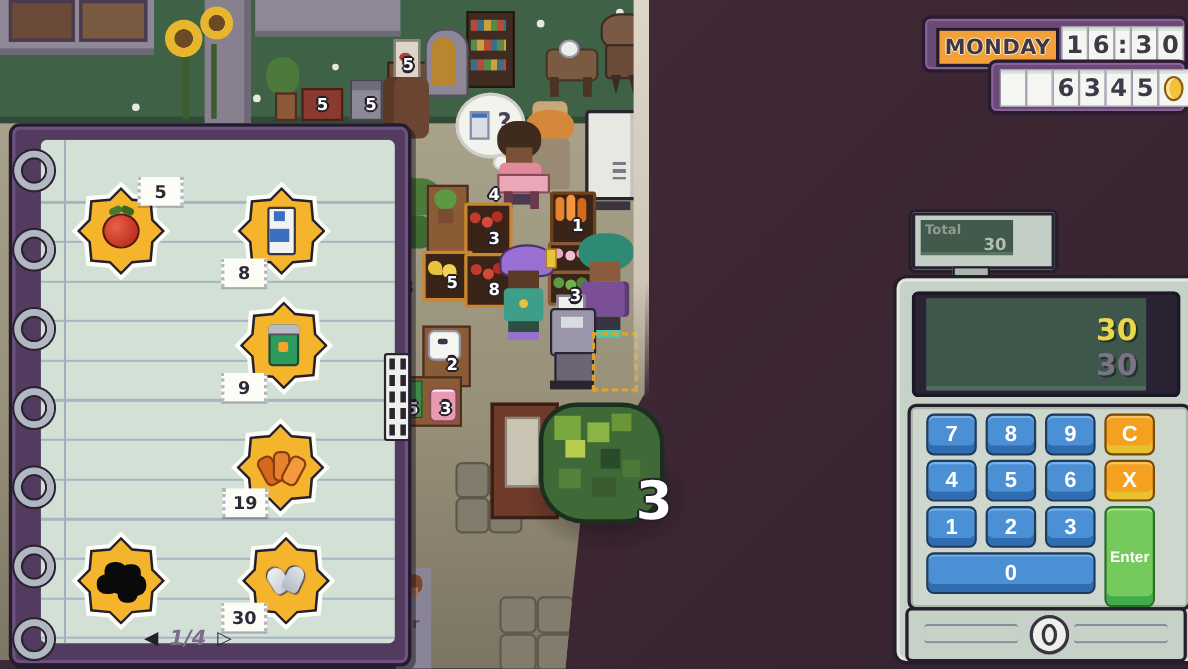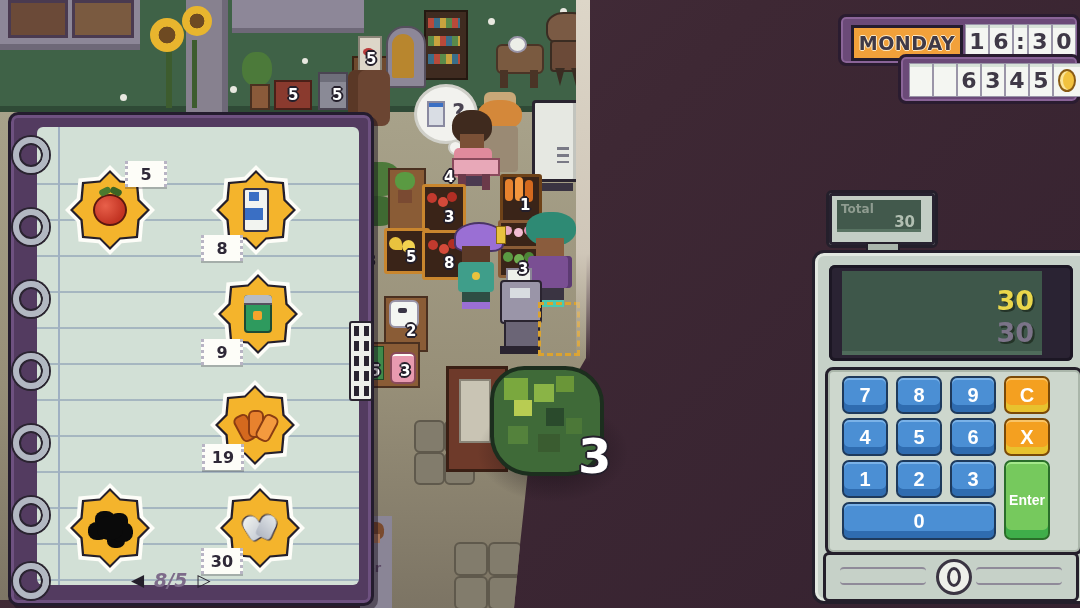--- a/index.html
+++ b/index.html
@@ -141,21 +141,21 @@
     font-size:14px;}
   .drawer{left:8px;top:299px;width:250px;height:44px;background:#c6d1c8;border:3px solid #241f2b;
     border-radius:6px;}
   .groove{position:absolute;top:12px;width:86px;height:14px;border-top:2px solid #8f8a99;
     border-bottom:2px solid #8f8a99;border-radius:4px;}
   .keyhole{position:absolute;left:110px;top:4px;width:30px;height:30px;background:#eef0ea;
     border:3px solid #3a3442;border-radius:50%;display:flex;align-items:center;justify-content:center;}
   .keyhole i{display:block;width:8px;height:14px;border:3px solid #3a3442;border-radius:50%;}
 
   .total-mon{left:826px;top:190px;width:106px;height:52px;background:#c3cec5;border:3px solid #241f2b;
-    border-radius:6px;box-shadow:inset 0 0 0 3px #272230;}
+    border-radius:6px;box-shadow:inset 0 0 0 3px #272230;padding-left:24px;}
   .total-scr{left:8px;top:7px;width:84px;height:32px;background:#42594c;position:absolute;
     box-shadow:inset 0 -3px 0 rgba(180,220,190,.2);}
   .total-scr .t{position:absolute;left:4px;top:2px;font-size:12px;font-weight:bold;color:#8f9c90;}
   .total-scr .v{position:absolute;right:6px;bottom:1px;font-size:15px;font-weight:bold;color:#b2bfb2;}
   .mon-stand{left:866px;top:242px;width:30px;height:10px;background:#aab6ac;border:2px solid #241f2b;}
 </style>
 </head>
 <body>
 
 <div id="app">
@@ -431,21 +431,21 @@
         <div class="star b"></div>
         <div class="star o"></div>
       <div class="icon-box">
           <div class="heart"></div>
         </div>
       <div class="tag" style="left:-14px;top:65px;">30</div>
     </div>
 
     <div class="abs pager">
       <span class="prev">◀</span>
-      <span class="cur">8/5</span>
+      <span class="cur">1/4</span>
       <span class="next">▷</span>
     </div>
   </div>
 
   <div class="abs clock-row" style="left:838px;top:14px;width:236px;height:46px;">
     <div class="abs day-box">MONDAY</div>
     <div class="abs cellrow" style="left:124px;top:7px;">
       <div class="cell" style="width:22px;">1</div>
       <div class="cell" style="width:22px;">6</div>
       <div class="cell" style="width:13px;">:</div>
@@ -489,21 +489,21 @@
       <button class="key" style="left:122px;top:6px;">9</button>
       <button class="key fn" style="left:176px;top:6px;">C</button>
       <button class="key" style="left:14px;top:48px;">4</button>
       <button class="key" style="left:68px;top:48px;">5</button>
       <button class="key" style="left:122px;top:48px;">6</button>
       <button class="key fn" style="left:176px;top:48px;">X</button>
       <button class="key" style="left:14px;top:90px;">1</button>
       <button class="key" style="left:68px;top:90px;">2</button>
       <button class="key" style="left:122px;top:90px;">3</button>
       <button class="key" style="left:14px;top:132px;width:154px;">0</button>
-      <button class="key enter" style="left:176px;top:90px;height:80px;">Enter</button>
+      <button class="key enter" style="left:176px;top:90px;height:92px;">Enter</button>
     </div>
 
     <div class="abs drawer">
       <div class="groove" style="left:14px;"></div>
       <div class="groove" style="right:14px;"></div>
       <div class="keyhole">
           <i></i>
         </div>
     </div>
   </div>

